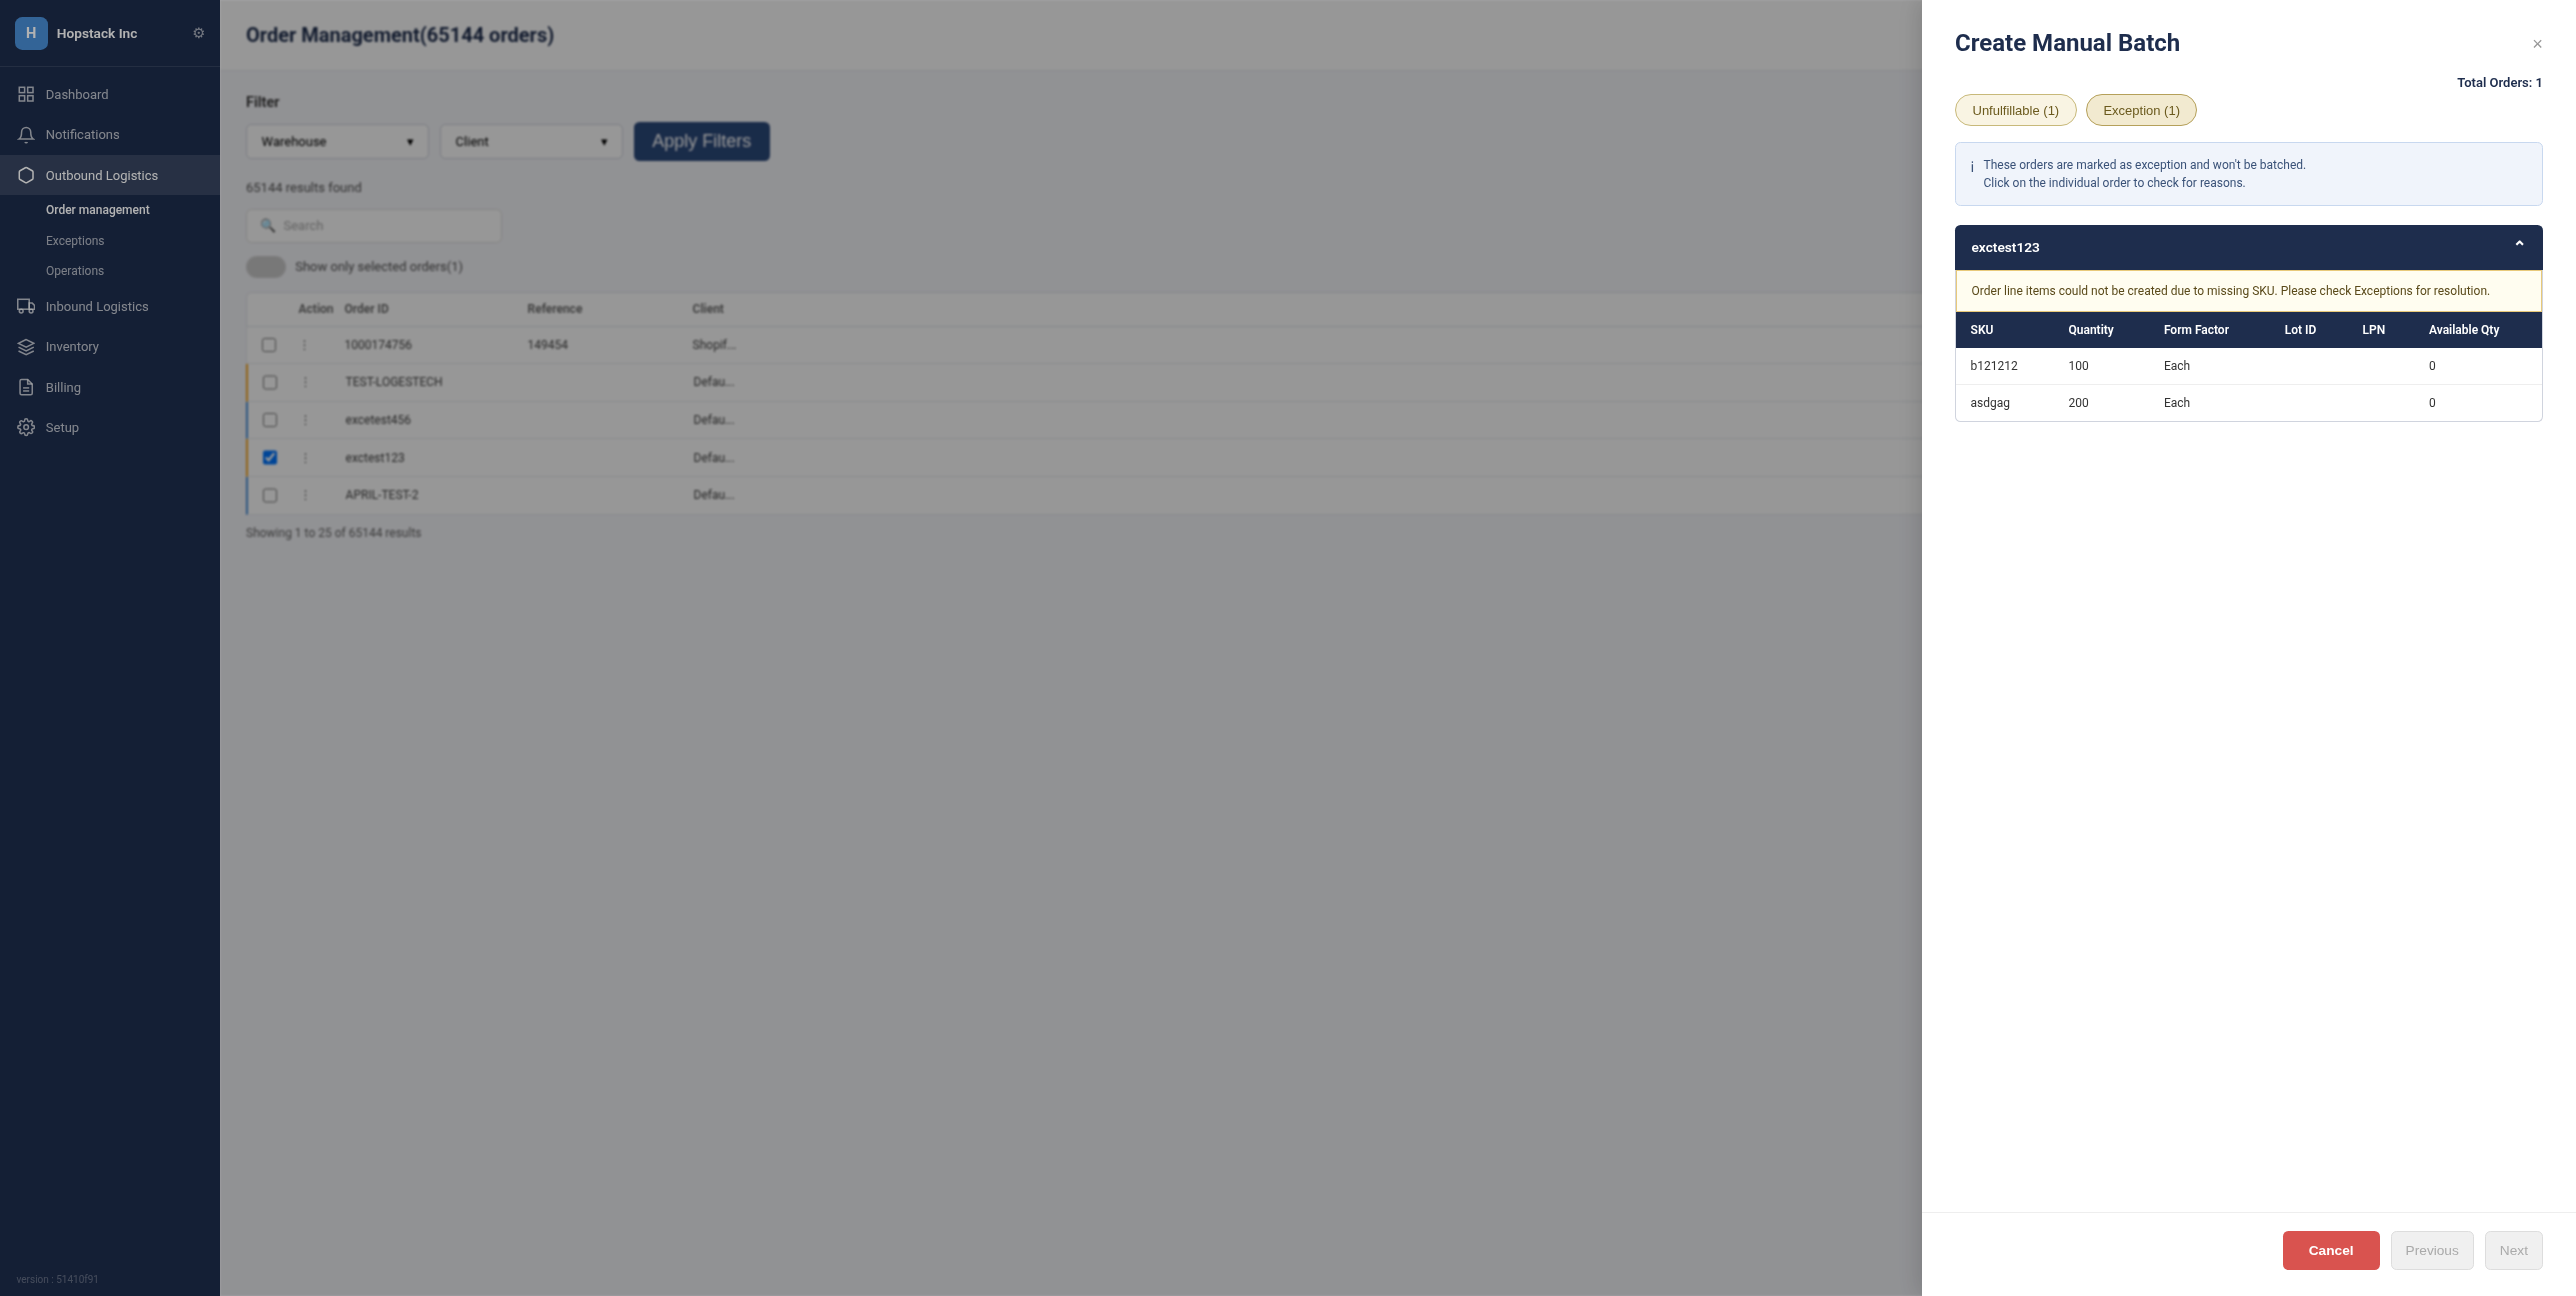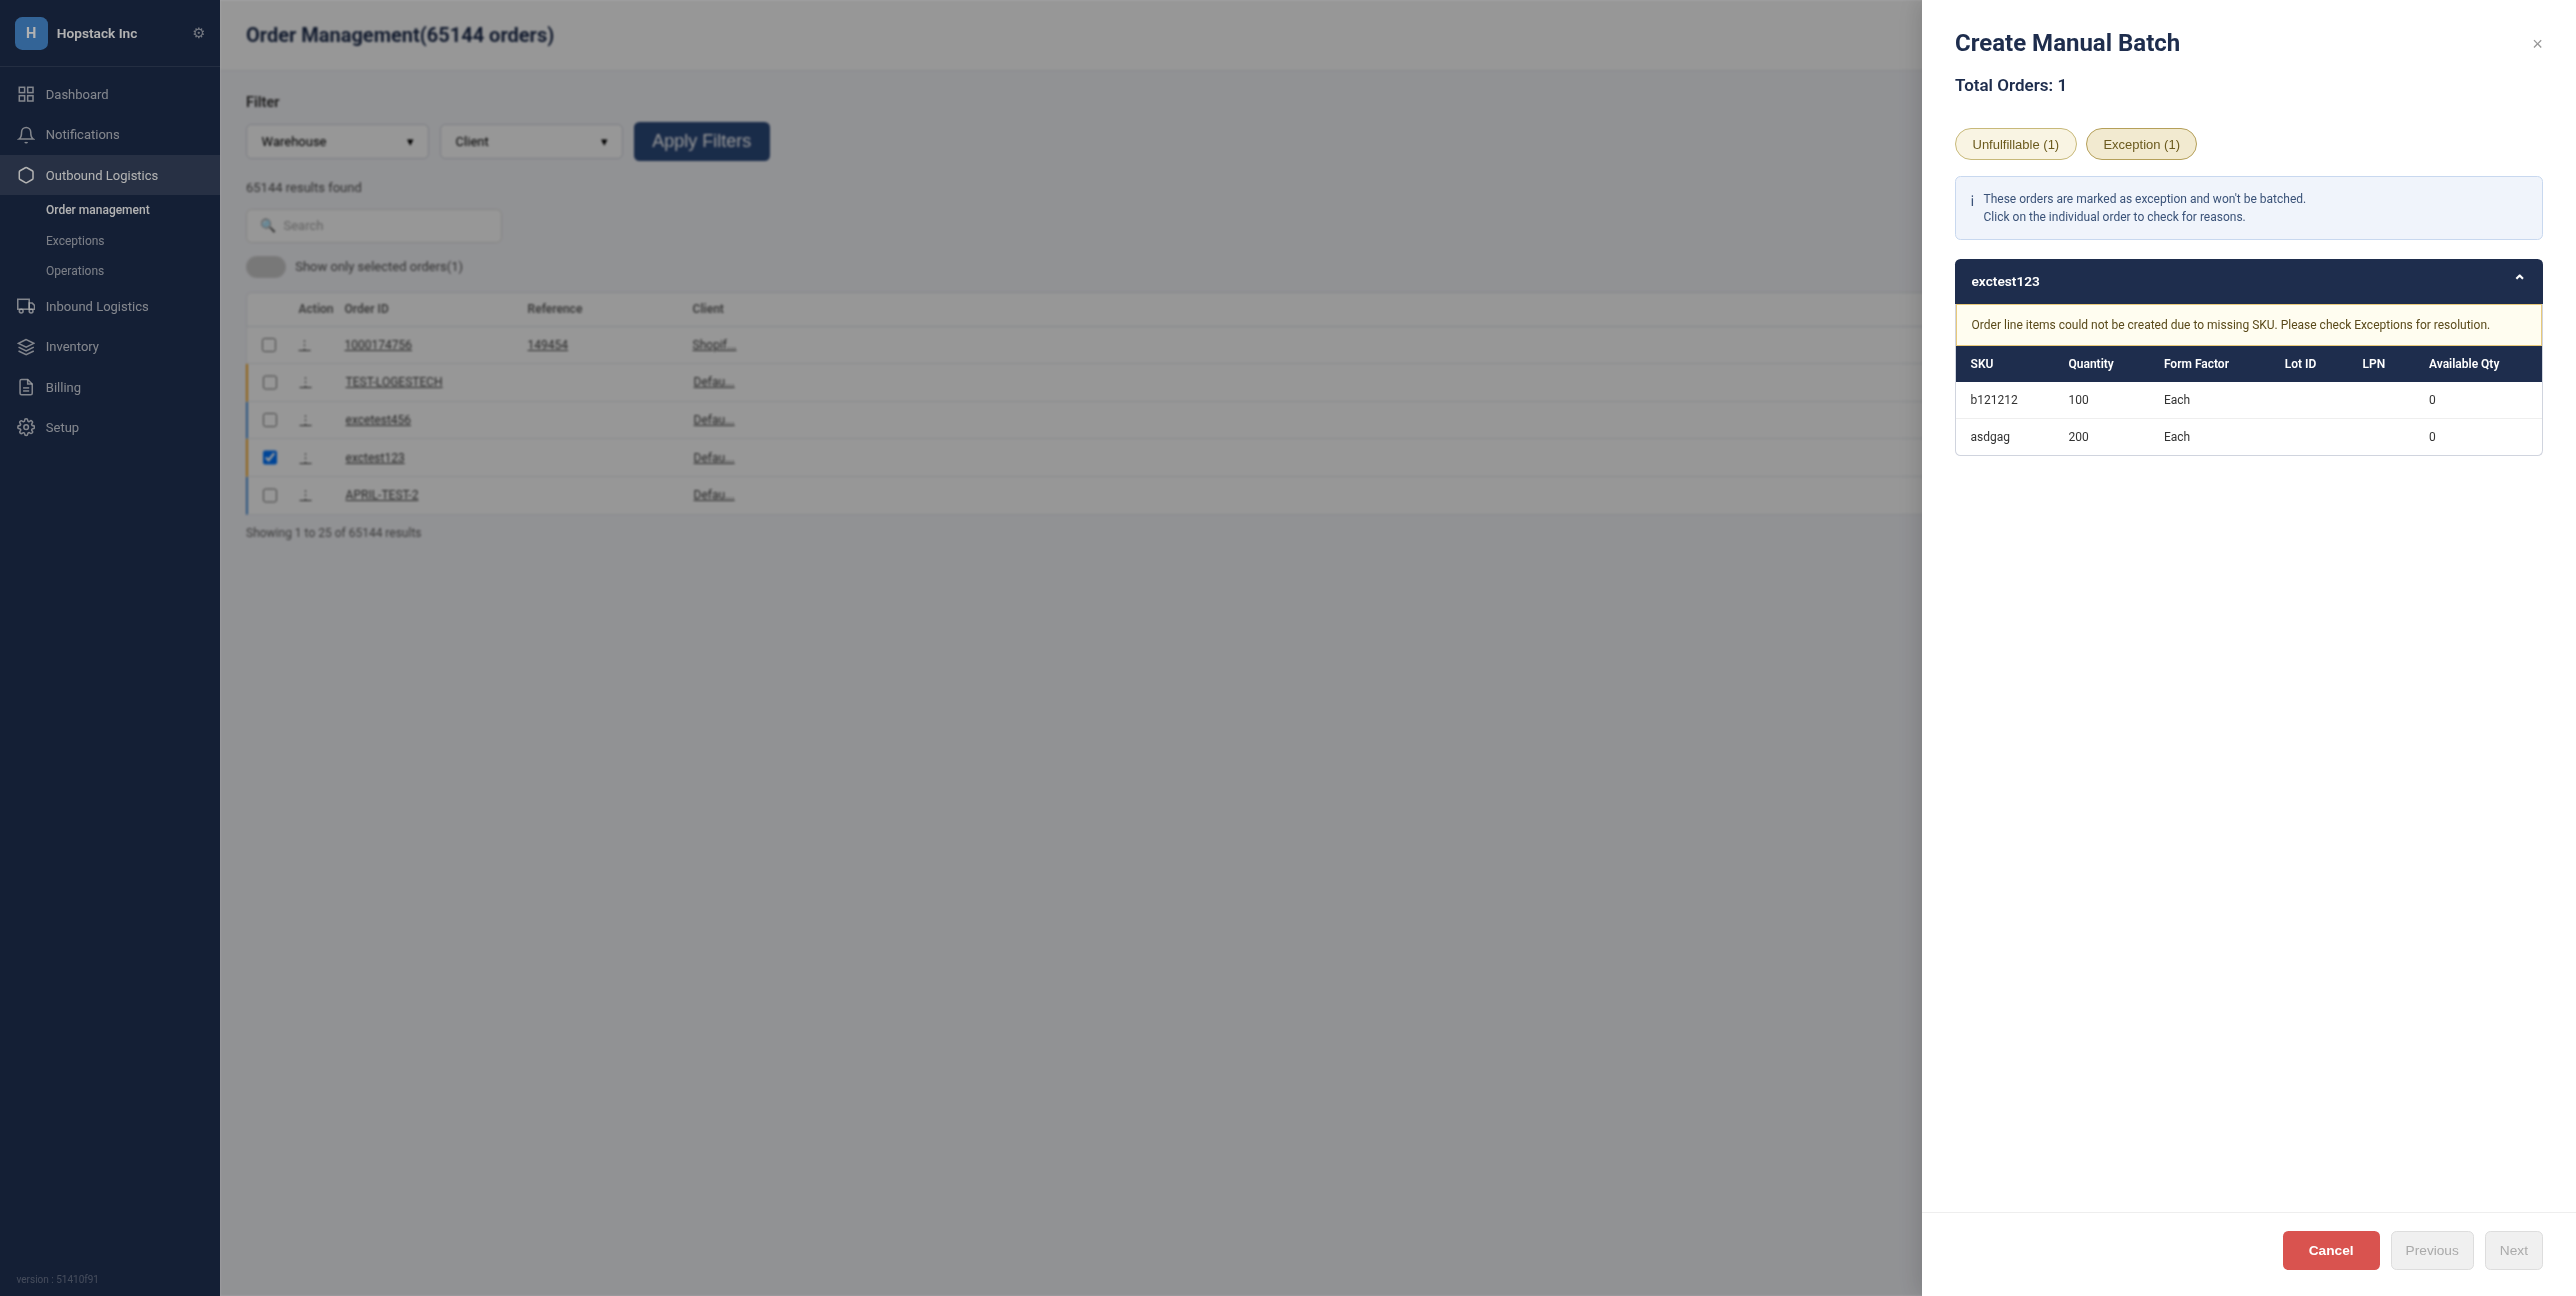--- a/index.html
+++ b/index.html
@@ -128,21 +128,20 @@
     }
     .table-row-item {
       display: grid;
       grid-template-columns: 37px 46px 183px 165px 146px;
       background: white;
       border: 0.9px solid #e8eaef;
       border-top: none;
       padding: 11px 14.6px;
       font-size: 12px; color: #444;
       align-items: center;
-      text-decoration: underline;
     }
     .table-row-item.highlighted { border-left: 2.7px solid #f5a623; }
     .table-row-item.blue-border { border-left: 2.7px solid #4a90d9; }
     .checkbox-cell { display: flex; align-items: center; }
     input[type="checkbox"] { width: 14.6px; height: 14.6px; }
     .showing-text { font-size: 12px; color: #666; margin-top: 11px; }
 
     
     .overlay {
       position: fixed;
@@ -167,21 +166,21 @@
     .modal-header {
       display: flex; align-items: flex-start; justify-content: space-between;
       padding: 29px 33px 18.3px;
     }
     .modal-title { font-size: 24px; font-weight: 700; color: #1e2d4d; }
     .close-btn {
       background: none; border: none; cursor: pointer;
       font-size: 18.3px; color: #999; margin-top: 3.7px;
     }
     .modal-body { padding: 0 33px 29px; flex: 1; }
-    .total-orders-text { font-size: 17px; font-weight: 600; color: #1e2d4d; margin-bottom: 33px; }
+    .total-orders-text { font-size: 13px; font-weight: 600; color: #1e2d4d; margin-bottom: 4px; text-align: right; }
     .pill-row { display: flex; gap: 9.2px; margin-bottom: 16.5px; }
     .pill {
       padding: 7.3px 16.5px;
       border-radius: 18.3px;
       font-size: 13px;
       font-weight: 500;
       cursor: pointer;
       border: 1.4px solid #c8b97a;
       background: #f9f4e3;
       color: #6b5a1e;

